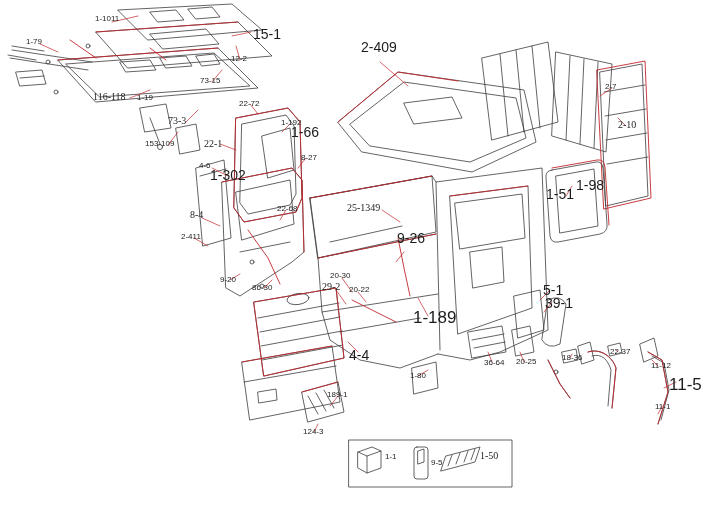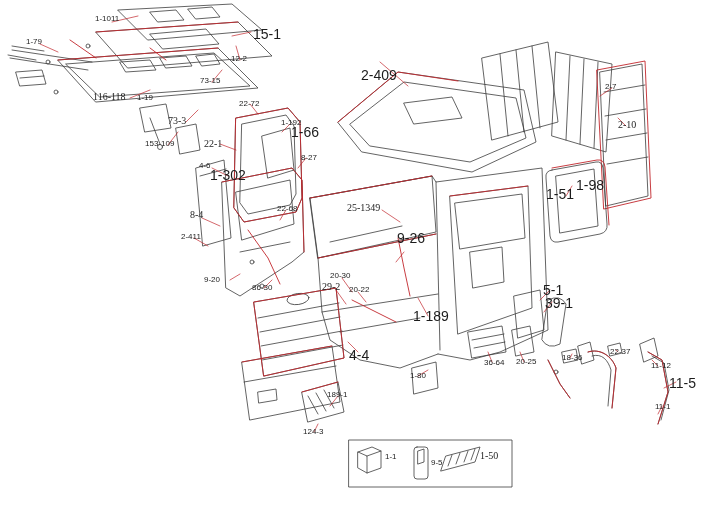--- a/index.html
+++ b/index.html
@@ -11,21 +11,21 @@
   .stage svg{position:absolute;left:0;top:0;}
   .k{stroke:var(--line,#3c3c3c);fill:none;stroke-width:0.8;stroke-linejoin:round;stroke-linecap:round;}
   .r{stroke:var(--highlight,#c2272d);fill:none;stroke-width:0.9;stroke-linejoin:round;stroke-linecap:round;}
   .r.thin{stroke-width:0.7;}
   .lbl{
     position:absolute;color:var(--label,#1c1c1c);
     font-size:8px;line-height:1;white-space:nowrap;
   }
   .lbl.md{font-size:14px;}
   .lbl.lg{font-size:10px;font-family:Liberation Serif, serif;}
-  .lbl.xl{font-size:14px;}
+  .lbl.xl{font-size:17px;}
 </style>
 </head>
 <body>
 
 <div class="stage">
 
   <svg width="718" height="512" viewBox="0 0 718 512">
 
     <g class="k">
       <path d="M118,10 L232,4 L262,30 L148,40 Z"></path>
@@ -231,35 +231,35 @@
   <span class="lbl md" style="left:253px;top:27px">15-1</span>
   <span class="lbl" style="left:231px;top:55px">12-2</span>
   <span class="lbl" style="left:200px;top:77px">73-15</span>
   <span class="lbl lg" style="left:93px;top:92px">116-118</span>
   <span class="lbl" style="left:137px;top:94px">1-19</span>
   <span class="lbl lg" style="left:168px;top:116px">73-3</span>
   <span class="lbl" style="left:145px;top:140px">153-109</span>
   <span class="lbl" style="left:239px;top:100px">22-72</span>
   <span class="lbl" style="left:281px;top:119px">1-192</span>
   <span class="lbl md" style="left:291px;top:125px">1-66</span>
-  <span class="lbl md" style="left:361px;top:68px">2-409</span>
+  <span class="lbl md" style="left:361px;top:40px">2-409</span>
   <span class="lbl lg" style="left:204px;top:139px">22-1</span>
   <span class="lbl" style="left:199px;top:162px">4-6</span>
   <span class="lbl md" style="left:210px;top:168px">1-302</span>
   <span class="lbl" style="left:301px;top:154px">8-27</span>
   <span class="lbl" style="left:605px;top:83px">2-7</span>
   <span class="lbl lg" style="left:618px;top:120px">2-10</span>
   <span class="lbl md" style="left:576px;top:178px">1-98</span>
   <span class="lbl md" style="left:546px;top:187px">1-51</span>
   <span class="lbl lg" style="left:347px;top:203px">25-1349</span>
   <span class="lbl lg" style="left:190px;top:210px">8-4</span>
   <span class="lbl" style="left:181px;top:233px">2-411</span>
   <span class="lbl" style="left:277px;top:205px">22-68</span>
   <span class="lbl md" style="left:397px;top:231px">9-26</span>
-  <span class="lbl" style="left:204px;top:276px">9-20</span>
+  <span class="lbl" style="left:220px;top:276px">9-20</span>
   <span class="lbl" style="left:252px;top:284px">86-30</span>
   <span class="lbl" style="left:330px;top:272px">20-30</span>
   <span class="lbl lg" style="left:322px;top:282px">29-2</span>
   <span class="lbl" style="left:349px;top:286px">20-22</span>
   <span class="lbl xl" style="left:413px;top:309px">1-189</span>
   <span class="lbl md" style="left:543px;top:283px">5-1</span>
   <span class="lbl md" style="left:545px;top:296px">39-1</span>
   <span class="lbl md" style="left:349px;top:348px">4-4</span>
   <span class="lbl" style="left:410px;top:372px">1-80</span>
   <span class="lbl" style="left:484px;top:359px">36-64</span>

